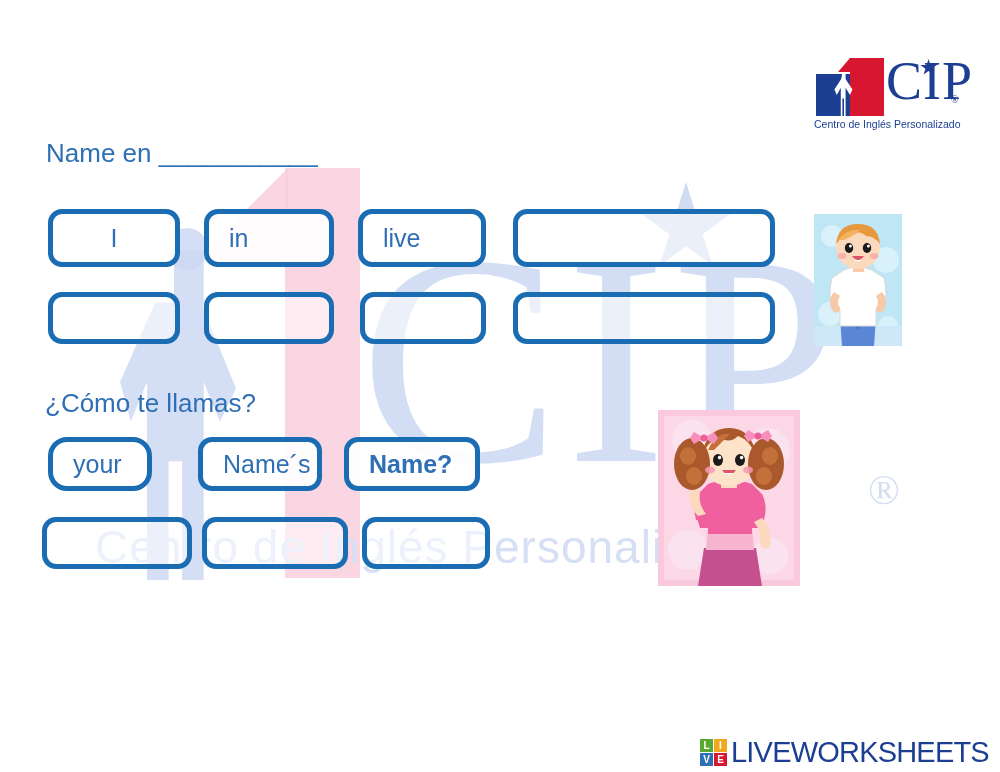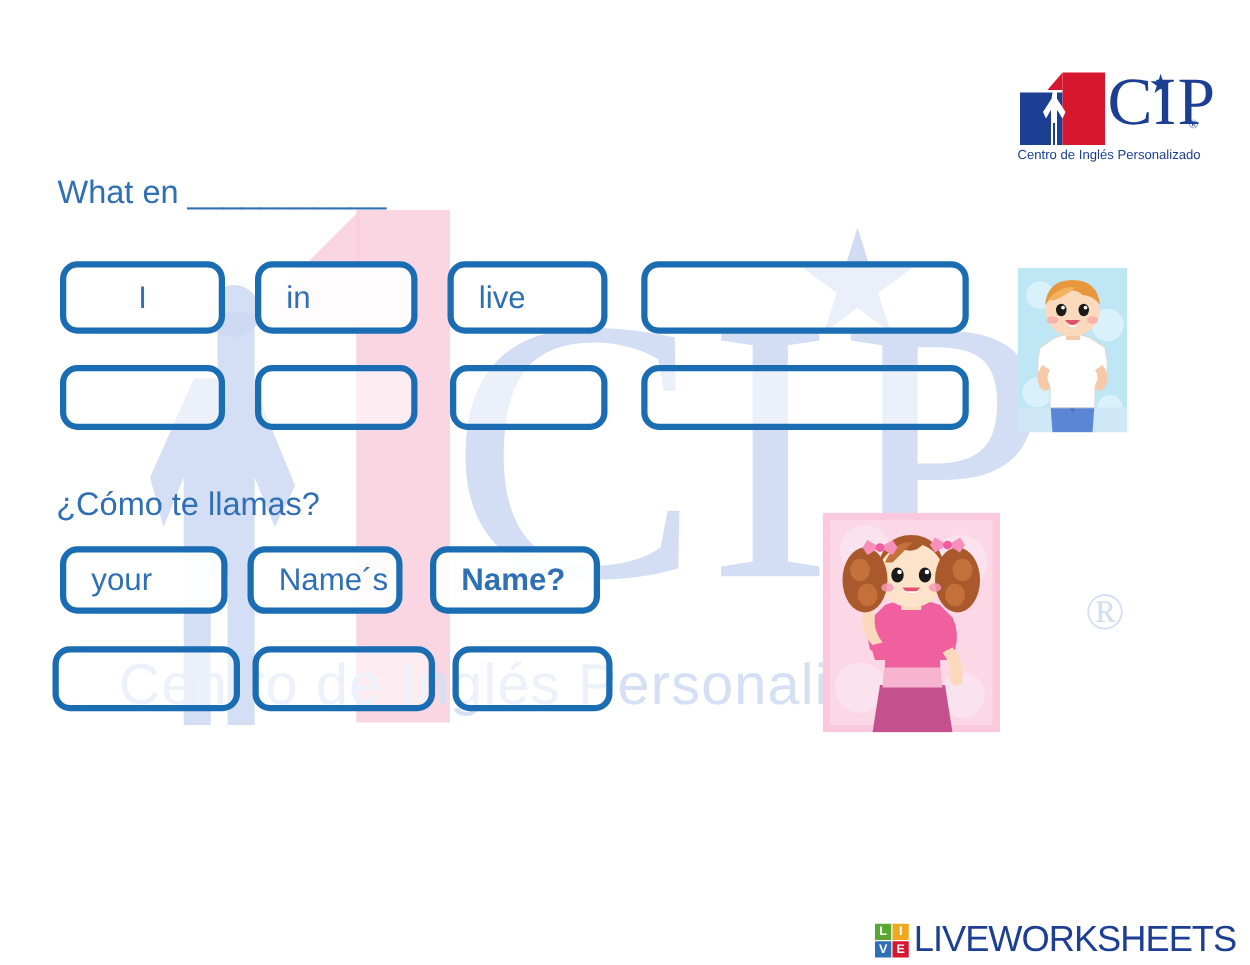--- a/index.html
+++ b/index.html
@@ -257,35 +257,35 @@
       <div class="brand-blue"></div>
       <div class="brand-red"></div>
       <div class="brand-person"></div>
       <div class="brand-cip">CIP</div>
       <div class="brand-star"></div>
       <div class="brand-r">®</div>
     </div>
     <div class="brand-tagline">Centro de Inglés Personalizado</div>
   </div>
 
-  <div class="prompt" id="prompt-live">What en ___________</div>
+  <div class="prompt" id="prompt-live">Name en ___________</div>
 
   <div class="wbox center-text" style="left:48px;  top:209px; width:132px; height:58px;">I</div>
   <div class="wbox" style="left:358px; top:209px; width:128px; height:58px;">live</div>
   <div class="wbox" style="left:204px; top:209px; width:130px; height:58px;">in</div>
   <div class="wbox empty" style="left:513px; top:209px; width:262px; height:58px;"></div>
 
   <div class="wbox empty" style="left:48px;  top:292px; width:132px; height:52px;"></div>
   <div class="wbox empty" style="left:204px; top:292px; width:130px; height:52px;"></div>
   <div class="wbox empty" style="left:360px; top:292px; width:126px; height:52px;"></div>
   <div class="wbox empty" style="left:513px; top:292px; width:262px; height:52px;"></div>
 
   <div class="prompt" id="prompt-name">¿Cómo te llamas?</div>
 
-  <div class="wbox" style="left:48px;  top:437px; width:134px; height:54px;">your</div>
+  <div class="wbox" style="left:48px;  top:437px; width:104px; height:54px;border-radius:19px;">your</div>
   <div class="wbox" style="left:198px; top:437px; width:124px; height:54px;">Name´s</div>
   <div class="wbox" style="left:344px; top:437px; width:136px; height:54px;font-weight:bold;">Name?</div>
 
   <div class="wbox empty" style="left:42px;  top:517px; width:150px; height:52px;"></div>
   <div class="wbox empty" style="left:202px; top:517px; width:146px; height:52px;"></div>
   <div class="wbox empty" style="left:362px; top:517px; width:128px; height:52px;"></div>
 
   <div class="photo" id="photo-boy">
     <svg viewBox="0 0 88 132" width="88" height="132">
       <rect x="0" y="0" width="88" height="132" fill="#bfe6f4"></rect>

